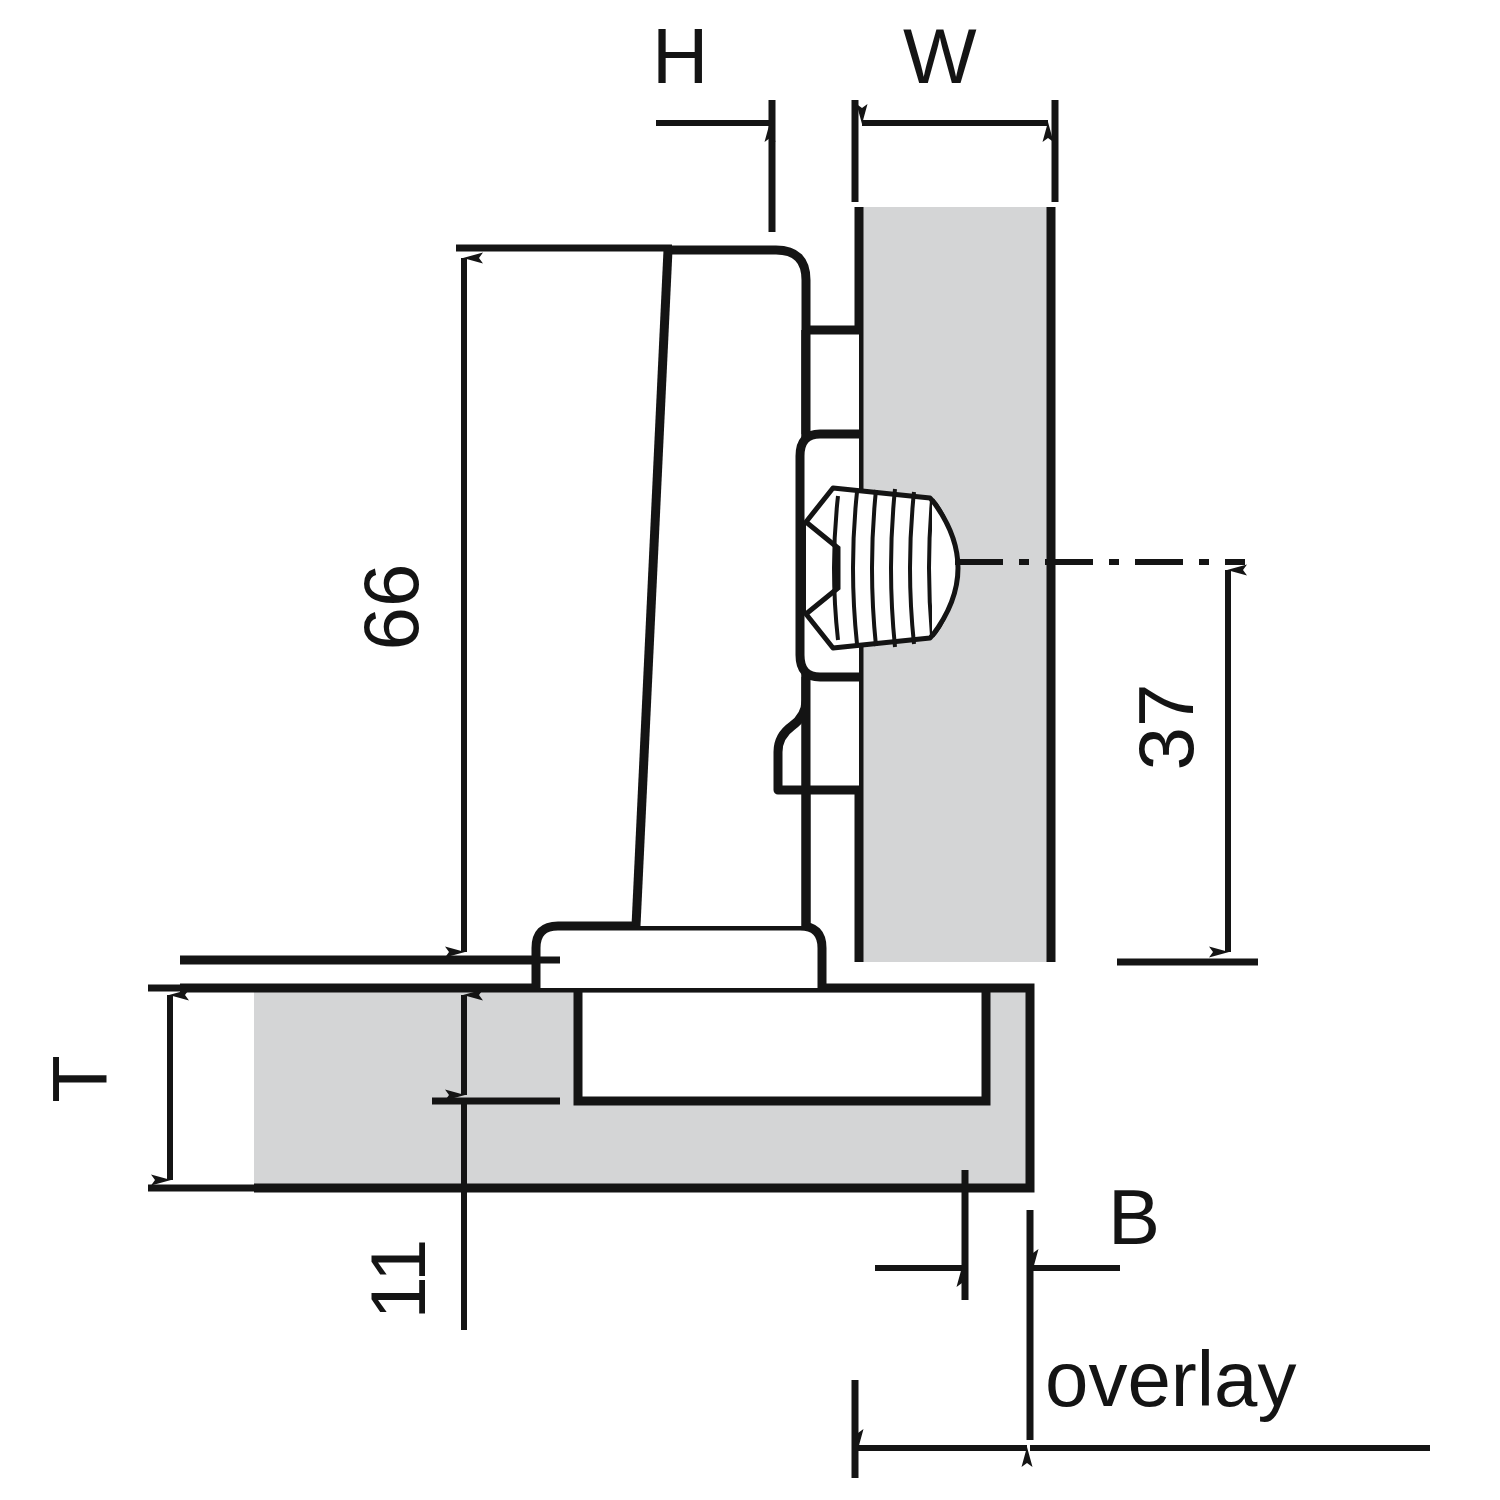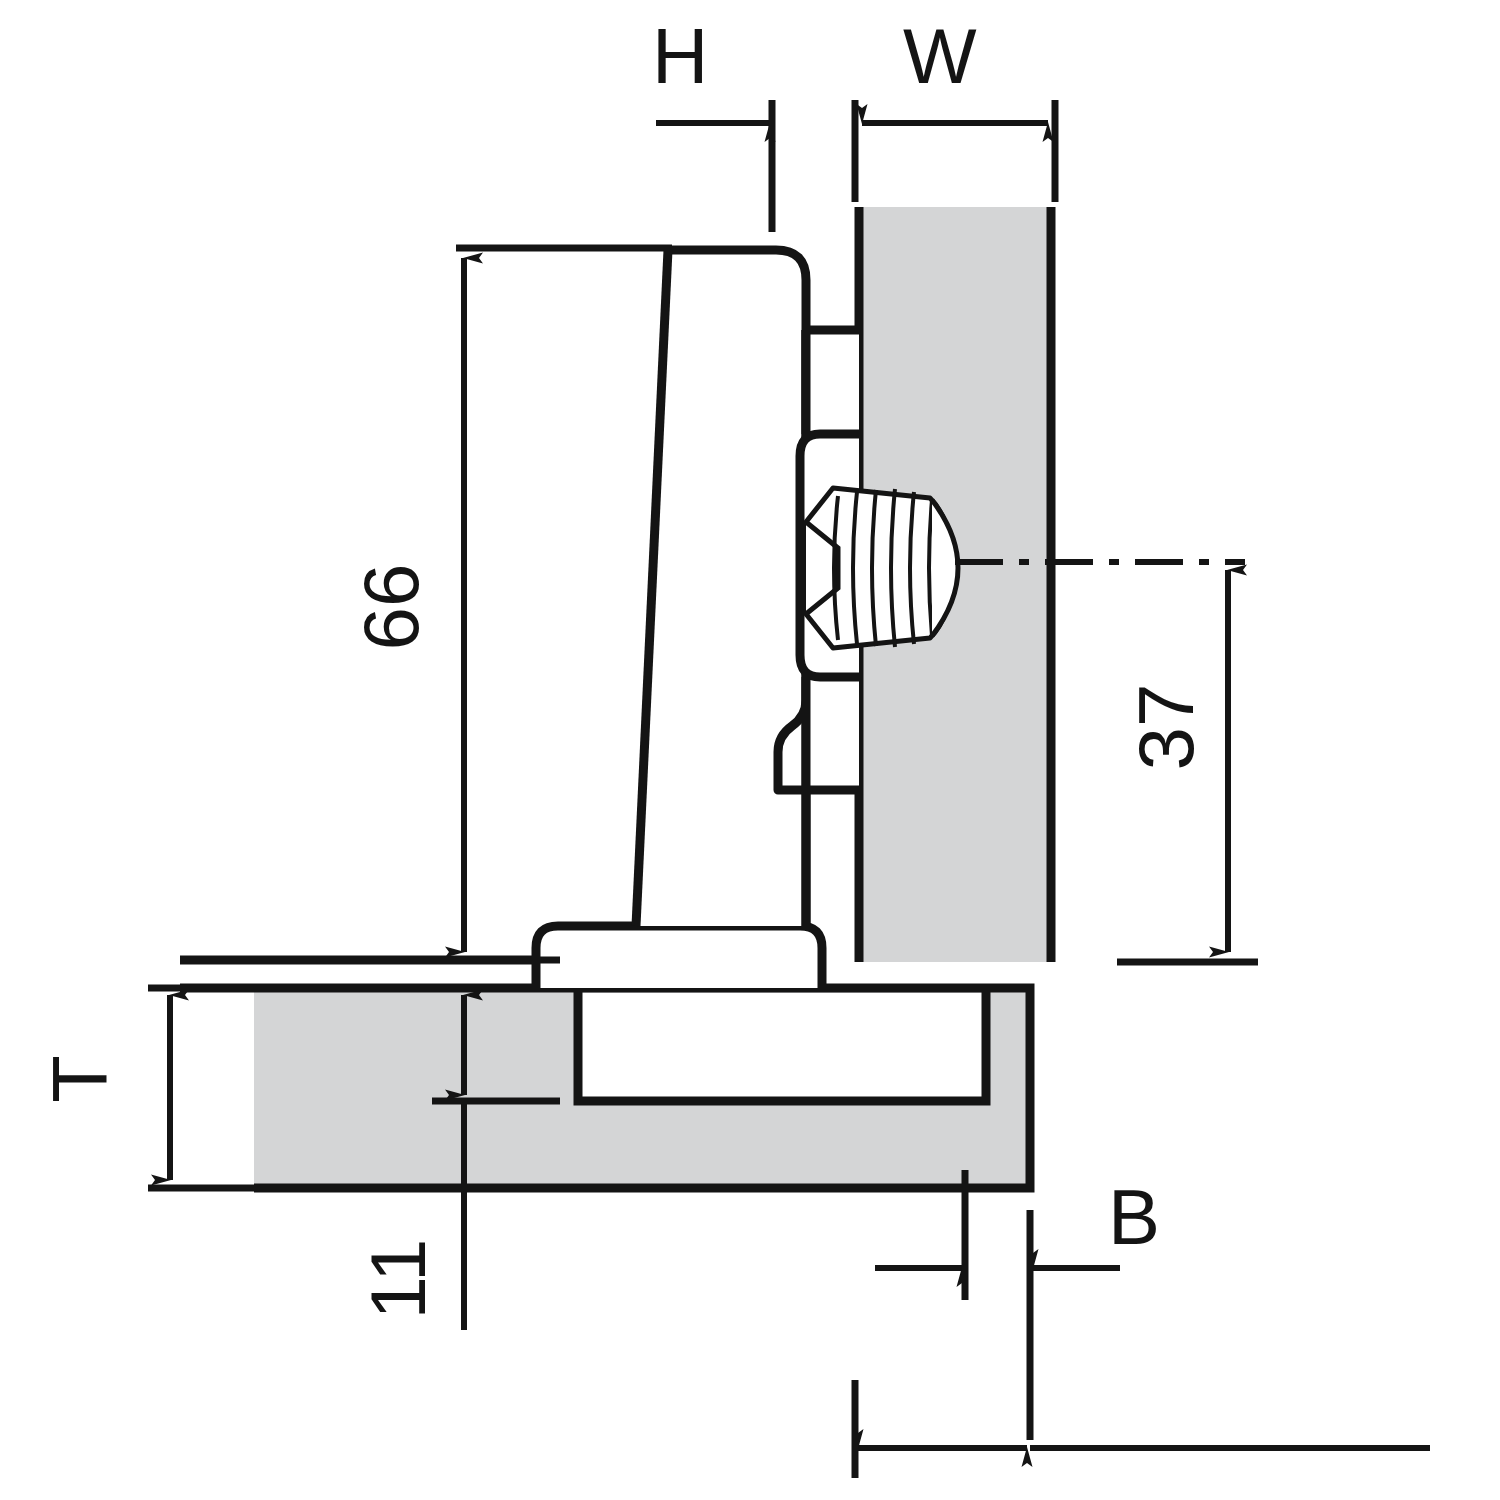--- a/index.html
+++ b/index.html
@@ -173,14 +173,15 @@
   <div class="dimlabel rot90" style="left:348px; top:568px; font-size:78px;">66</div>
 
   <div class="dimlabel rot90" style="left:1123px; top:688px; font-size:78px;">37</div>
 
   <div class="dimlabel rot90" style="left:56px; top:1040px; font-size:78px;">T</div>
 
   <div class="dimlabel rot90" style="left:358px; top:1240px; font-size:78px;">11</div>
 
   <div class="dimlabel" style="left:1108px; top:1178px; font-size:78px;">B</div>
 
+  <div class="dimlabel" style="left:1045px; top:1340px; font-size:78px;">overlay</div>
 
 </div>
 
 </body></html>

